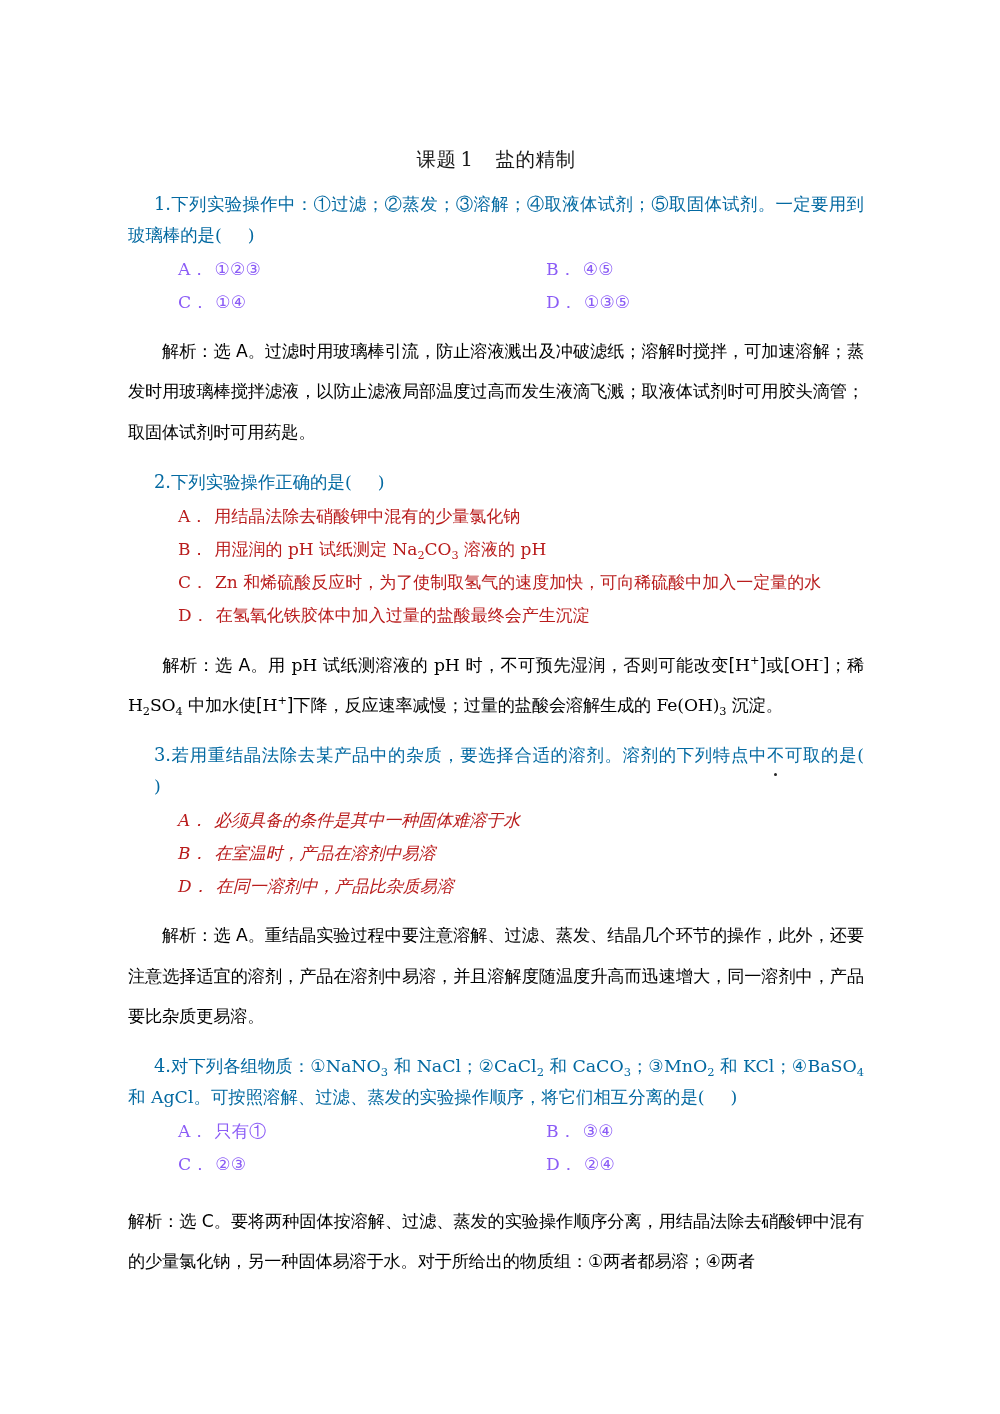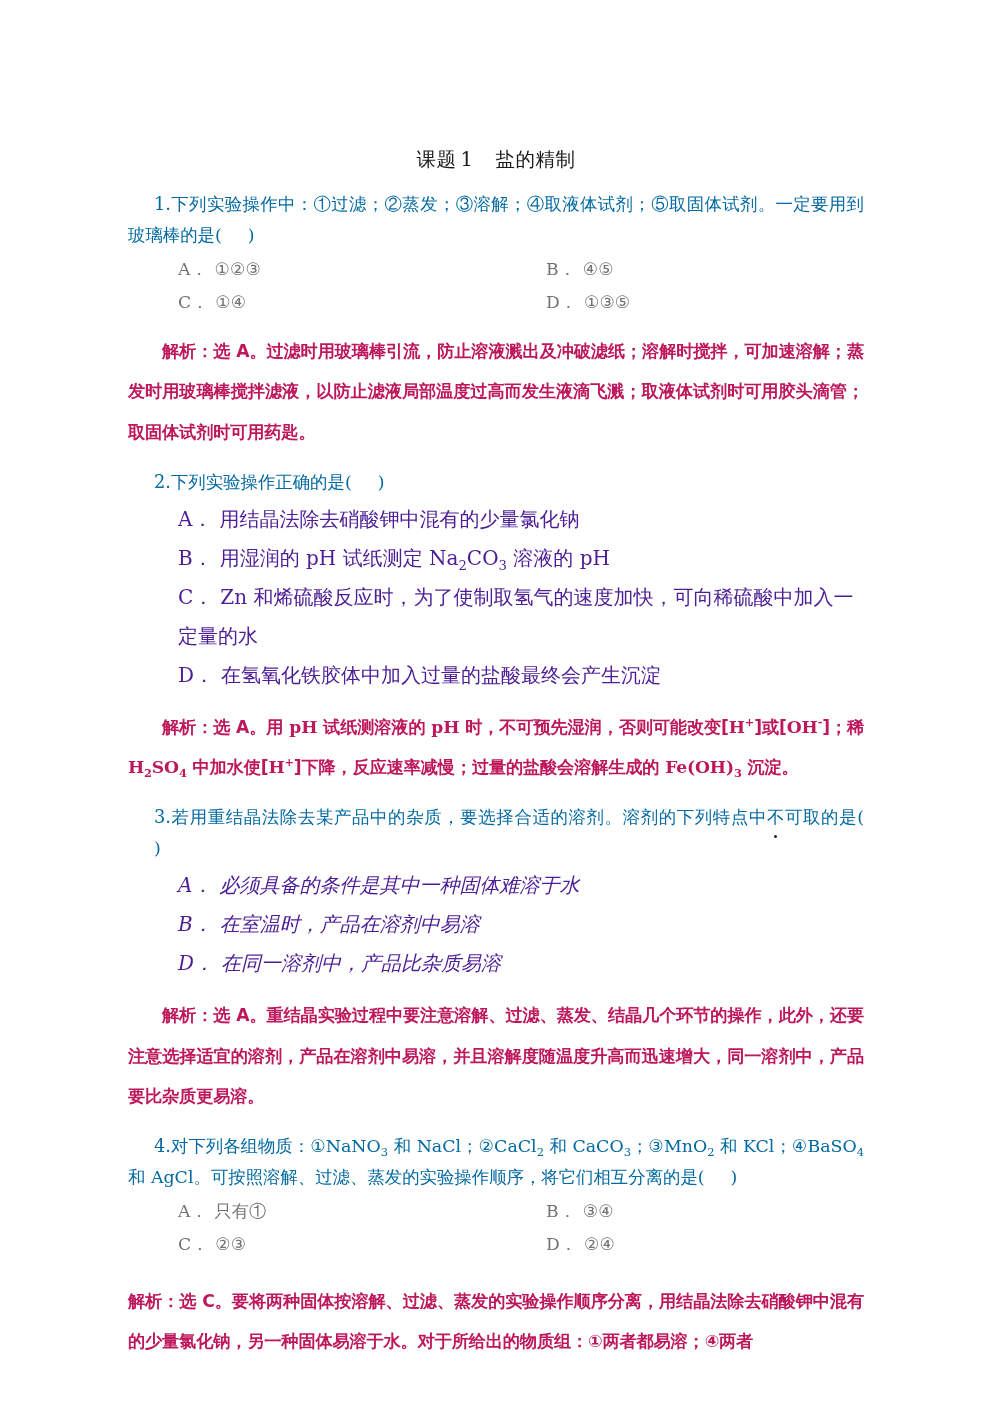--- a/index.html
+++ b/index.html
@@ -62,48 +62,48 @@
 
   
   .opts {
     margin: 0;
     padding: 0;
   }
   .optrow {
     display: flex;
     font-size: 17.2px;
     line-height: 1.92;
-    color: #737373;
+    color: #8b5cf6;
   }
   .optrow .col {
     width: 50%;
     padding-left: 50px;
     box-sizing: border-box;
   }
   .opt-single {
-    font-size: 20px;
+    font-size: 17px;
     line-height: 1.95;
     padding-left: 50px;
-    color: #4c1d95;
+    color: #b91c1c;
   }
   .opt-italic {
     font-style: italic;
     font-family: "DejaVu Serif", "Liberation Serif", serif;
   }
   .optlabel { margin-right: 7px; }
 
   
   .ana {
     font-size: 17.2px;
     line-height: 2.34;
     text-align: justify;
     text-justify: inter-ideograph;
     font-family: "DejaVu Sans", "Liberation Sans", sans-serif;
-    font-weight: 700;
-    color: #be185d;
+    font-weight: 400;
+    color: #000000;
     margin: 6px 0 4px 0;
     letter-spacing: -0.15px;
   }
   .ana .indent { display: inline-block; width: 34px; }
   .ana .serifbit {
     font-family: "DejaVu Serif", "Liberation Serif", serif;
   }
 
   
   .gap-s { height: 6px; }

